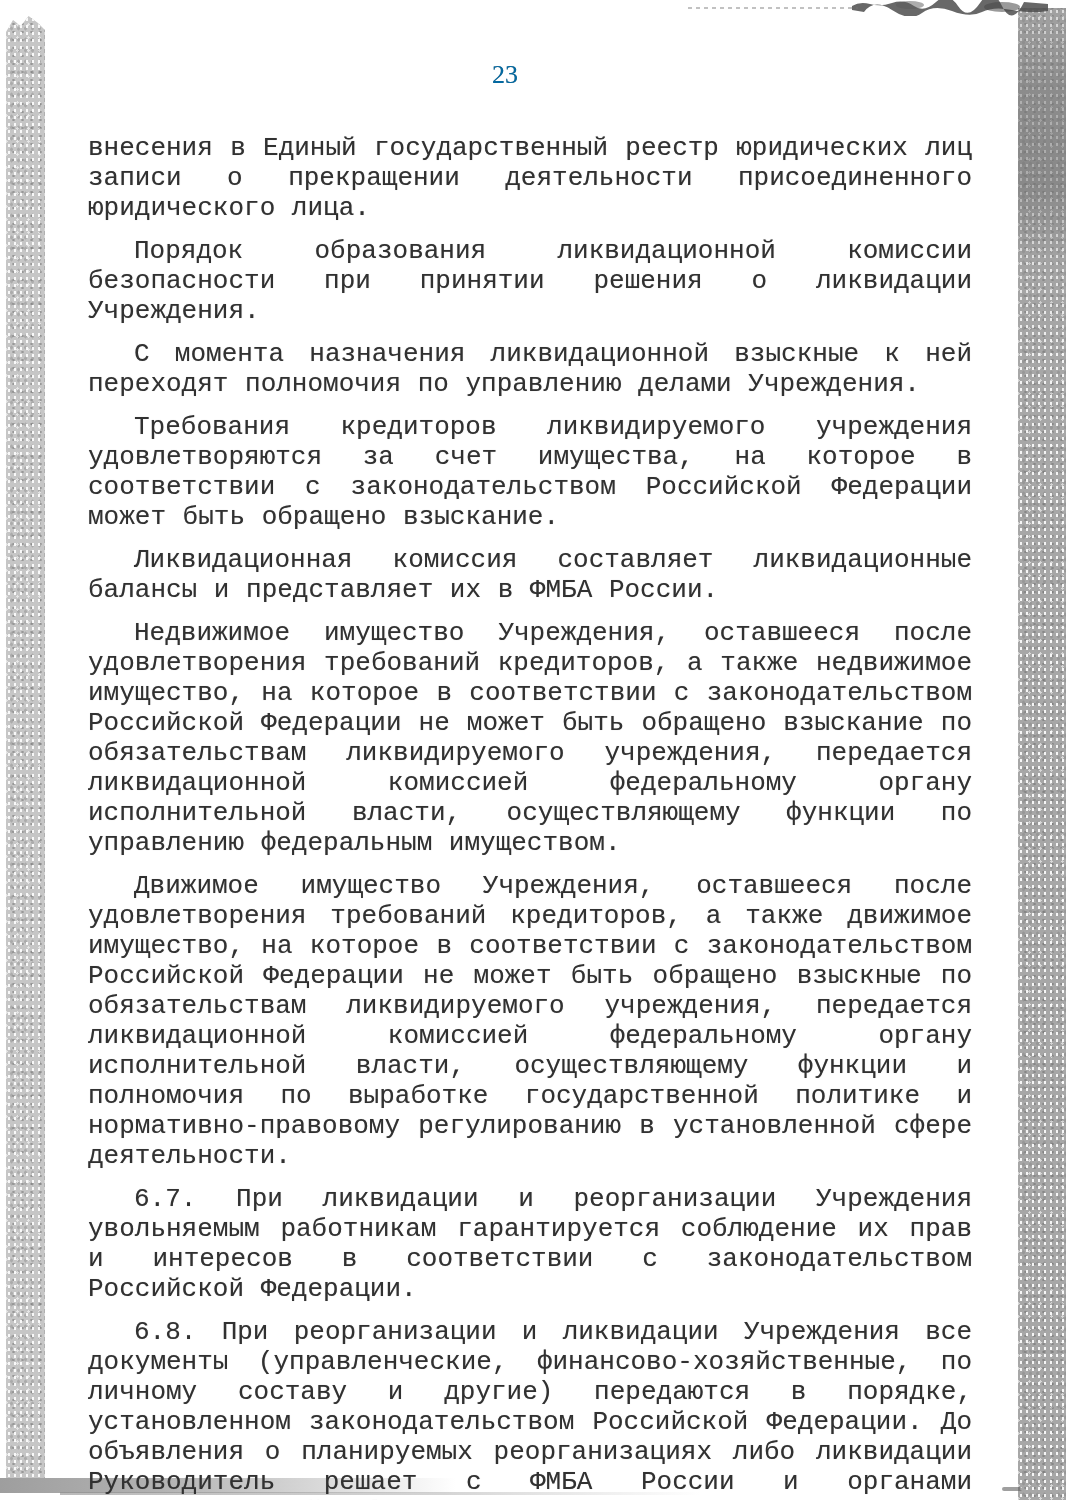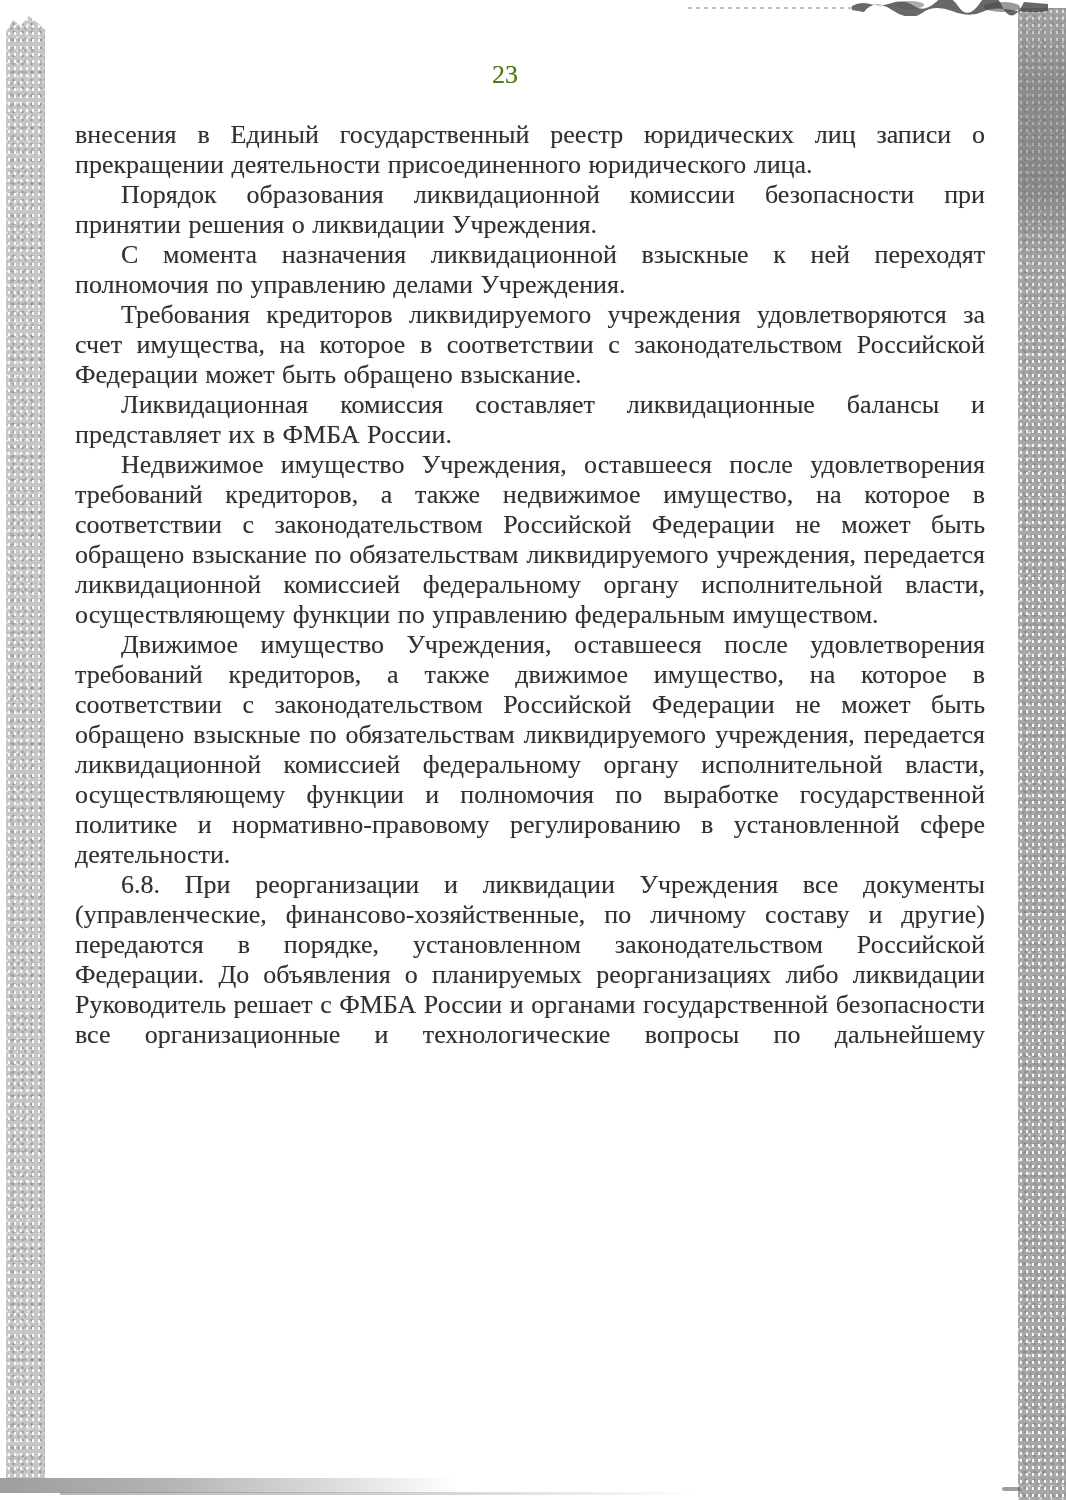--- a/index.html
+++ b/index.html
@@ -65,35 +65,36 @@
     position: absolute; left: 1002px; top: 1487px; width: 20px; height: 4px;
     background: rgba(95,95,95,0.6); border-radius: 2px;
   }
 
   
   .page-number {
     position: absolute;
     left: 0; top: 60px; width: 1010px;
     text-align: center;
     font-size: 26px; line-height: 30px;
-    color: #4d7c0f;
+    color: #0369a1;
     text-shadow: 0 0 0.6px rgba(60,60,60,0.5);
   }
   .text-block {
     position: absolute;
     left: 75px; top: 120px; width: 910px;
     font-size: 26px; line-height: 30px;
     color: #313131;
     text-shadow: 0 0 0.7px rgba(70,70,70,0.45);
     word-spacing: 1px;
   }
   .para {
-    margin: 0;
+    margin: 13px;
     text-align: justify;
     hyphens: none;
+    font-family: Liberation Mono, monospace;
   }
   .para.indent { text-indent: 46px; }
   .para.stretch-last { text-align-last: justify; }
 </style>
 </head>
 <body>
 
 <div class="page">
 
   <div class="left-strip noise"></div>
@@ -113,16 +114,17 @@
   <div class="page-number">23</div>
 
   <div class="text-block">
     <p class="para">внесения в Единый государственный реестр юридических лиц записи о прекращении деятельности присоединенного юридического лица.</p>
     <p class="para indent">Порядок образования ликвидационной комиссии безопасности при принятии решения о ликвидации Учреждения.</p>
     <p class="para indent">С момента назначения ликвидационной взыскные к ней переходят полномочия по управлению делами Учреждения.</p>
     <p class="para indent">Требования кредиторов ликвидируемого учреждения удовлетворяются за счет имущества, на которое в соответствии с законодательством Российской Федерации может быть обращено взыскание.</p>
     <p class="para indent">Ликвидационная комиссия составляет ликвидационные балансы и представляет их в ФМБА России.</p>
     <p class="para indent">Недвижимое имущество Учреждения, оставшееся после удовлетворения требований кредиторов, а также недвижимое имущество, на которое в соответствии с законодательством Российской Федерации не может быть обращено взыскание по обязательствам ликвидируемого учреждения, передается ликвидационной комиссией федеральному органу исполнительной власти, осуществляющему функции по управлению федеральным имуществом.</p>
     <p class="para indent">Движимое имущество Учреждения, оставшееся после удовлетворения требований кредиторов, а также движимое имущество, на которое в соответствии с законодательством Российской Федерации не может быть обращено взыскные по обязательствам ликвидируемого учреждения, передается ликвидационной комиссией федеральному органу исполнительной власти, осуществляющему функции и полномочия по выработке государственной политике и нормативно-правовому регулированию в установленной сфере деятельности.</p>
+    <p class="para indent">6.7. При ликвидации и реорганизации Учреждения увольняемым работникам гарантируется соблюдение их прав и интересов в соответствии с законодательством Российской Федерации.</p>
     <p class="para indent stretch-last">6.8. При реорганизации и ликвидации Учреждения все документы (управленческие, финансово-хозяйственные, по личному составу и другие) передаются в порядке, установленном законодательством Российской Федерации. До объявления о планируемых реорганизациях либо ликвидации Руководитель решает с ФМБА России и органами государственной безопасности все организационные и технологические вопросы по дальнейшему</p>
   </div>
 
 </div>
 
 </body></html>

